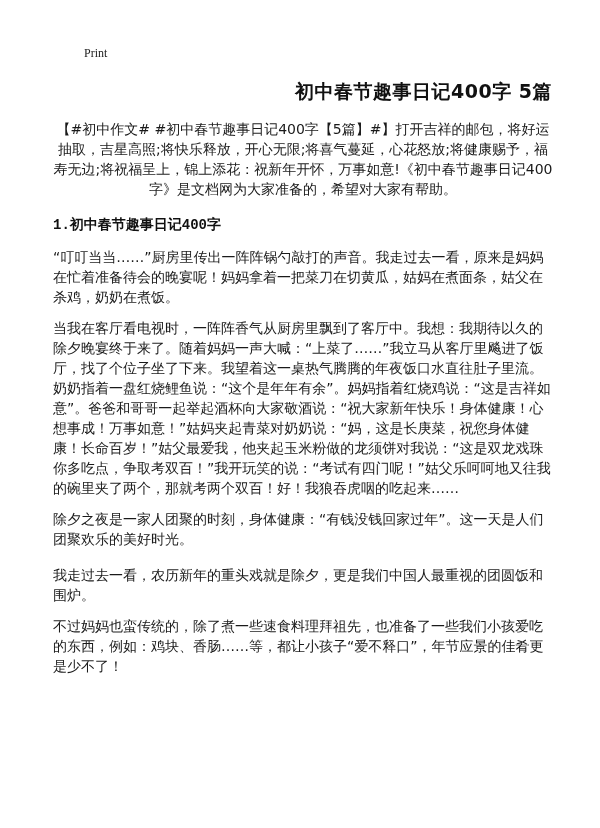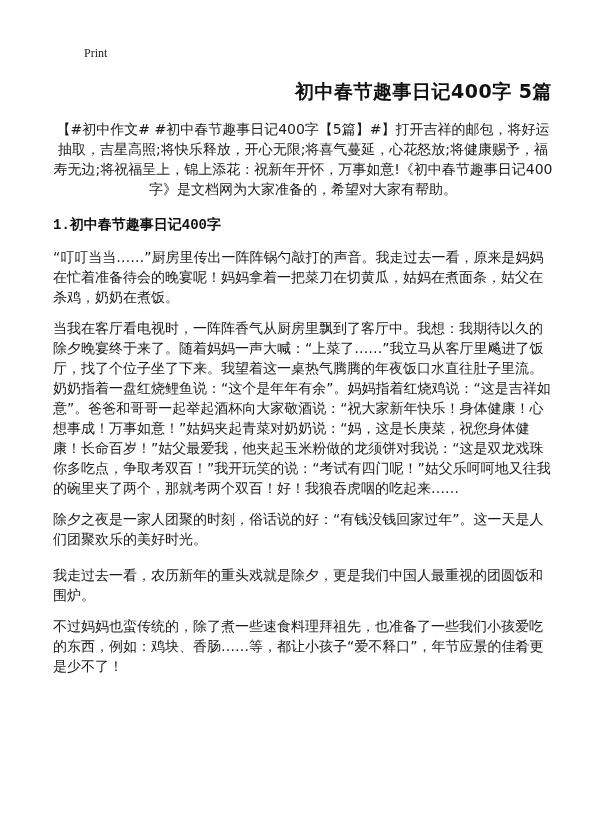--- a/index.html
+++ b/index.html
@@ -67,20 +67,20 @@
 
 <h1 class="doc-title">初中春节趣事日记400字 5篇</h1>
 
 <div class="content">
   <p class="para intro">【#初中作文# #初中春节趣事日记400字【5篇】#】打开吉祥的邮包，将好运抽取，吉星高照;将快乐释放，开心无限;将喜气蔓延，心花怒放;将健康赐予，福寿无边;将祝福呈上，锦上添花：祝新年开怀，万事如意!《初中春节趣事日记400字》是文档网为大家准备的，希望对大家有帮助。</p>
 
   <div>
     <h2 class="section-heading">1.初中春节趣事日记400字</h2>
     <p class="para">“叮叮当当……”厨房里传出一阵阵锅勺敲打的声音。我走过去一看，原来是妈妈在忙着准备待会的晚宴呢！妈妈拿着一把菜刀在切黄瓜，姑妈在煮面条，姑父在杀鸡，奶奶在煮饭。</p>
     <p class="para">当我在客厅看电视时，一阵阵香气从厨房里飘到了客厅中。我想：我期待以久的除夕晚宴终于来了。随着妈妈一声大喊：“上菜了……”我立马从客厅里飚进了饭厅，找了个位子坐了下来。我望着这一桌热气腾腾的年夜饭口水直往肚子里流。奶奶指着一盘红烧鲤鱼说：“这个是年年有余”。妈妈指着红烧鸡说：“这是吉祥如意”。爸爸和哥哥一起举起酒杯向大家敬酒说：“祝大家新年快乐！身体健康！心想事成！万事如意！”姑妈夹起青菜对奶奶说：“妈，这是长庚菜，祝您身体健康！长命百岁！”姑父最爱我，他夹起玉米粉做的龙须饼对我说：“这是双龙戏珠你多吃点，争取考双百！”我开玩笑的说：“考试有四门呢！”姑父乐呵呵地又往我的碗里夹了两个，那就考两个双百！好！我狼吞虎咽的吃起来……</p>
-    <p class="para" style="margin-bottom:16px;">除夕之夜是一家人团聚的时刻，俗话说的好：“有钱没钱回家过年”。这一天是人们团聚欢乐的美好时光。</p>
+    <p class="para" style="margin-bottom:16px;">除夕之夜是一家人团聚的时刻，身体健康：“有钱没钱回家过年”。这一天是人们团聚欢乐的美好时光。</p>
   </div>
 
   <div>
     <p class="para">我走过去一看，农历新年的重头戏就是除夕，更是我们中国人最重视的团圆饭和围炉。</p>
     <p class="para">不过妈妈也蛮传统的，除了煮一些速食料理拜祖先，也准备了一些我们小孩爱吃的东西，例如：鸡块、香肠……等，都让小孩子“爱不释口”，年节应景的佳肴更是少不了！</p>
   </div>
 </div>
 
 </body></html>

